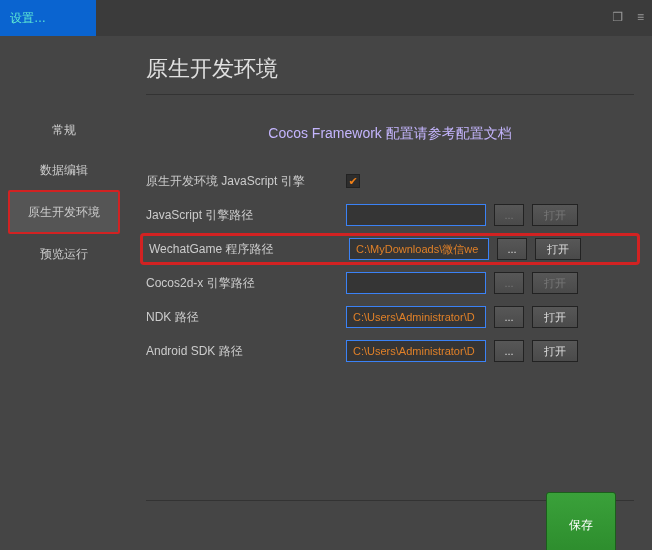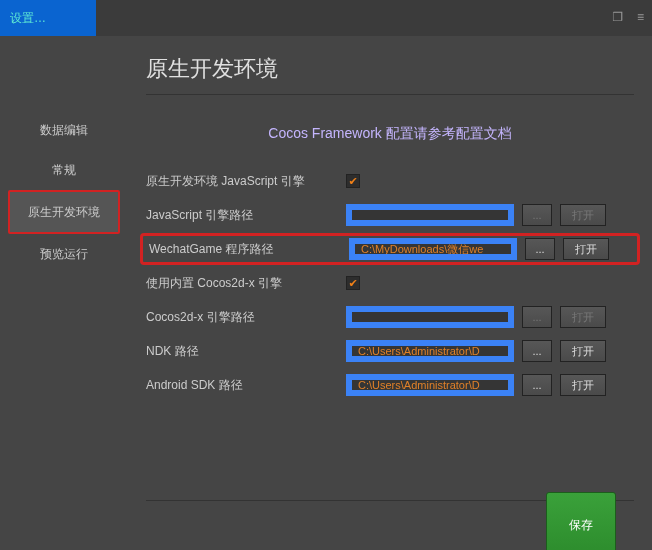--- a/index.html
+++ b/index.html
@@ -124,24 +124,24 @@
     cursor: pointer;
   }
   .checkbox.checked::after {
     content: "✔";
     color: #f08018;
     font-size: 11px;
     line-height: 1;
   }
 
   .textfield {
-    width: 168px;
+    width: 140px;
     height: 22px;
     background: #353535;
-    border: 6px solid #3b82f6;
+    border: 1px solid #3b82f6;
     color: #e08028;
     font-size: 11px;
     padding: 0 6px;
     overflow: hidden;
     white-space: nowrap;
     display: flex;
     align-items: center;
   }
   .textfield.empty { color: #555; }
 
@@ -200,24 +200,24 @@
     <div class="win-controls">
       <span class="win-ctrl">❐</span>
       <span class="win-ctrl">≡</span>
     </div>
   </div>
 
   <div class="content">
 
     <div class="sidebar">
       <div class="sidebar-item">
+        <span>常规</span>
+      </div>
+      <div class="sidebar-item">
         <span>数据编辑</span>
-      </div>
-      <div class="sidebar-item">
-        <span>常规</span>
       </div>
       <div class="sidebar-highlight">
         <div class="sidebar-item active">
           <span>原生开发环境</span>
         </div>
       </div>
       <div class="sidebar-item">
         <span>预览运行</span>
       </div>
     </div>
@@ -250,26 +250,20 @@
           <span class="label">WechatGame 程序路径</span>
           <span class="field">
             <span class="textfield">C:\MyDownloads\微信we</span>
           </span>
           <span class="actions">
             <span class="btn browse">...</span>
             <span class="btn open">打开</span>
           </span>
         </div>
 
-        <div class="row">
-          <span class="label">使用内置 Cocos2d-x 引擎</span>
-          <span class="field">
-            <span class="checkbox checked"></span>
-          </span>
-        </div>
 
         <div class="row">
           <span class="label">Cocos2d-x 引擎路径</span>
           <span class="field">
             <span class="textfield empty"></span>
           </span>
           <span class="actions">
             <span class="btn browse disabled">...</span>
             <span class="btn open disabled">打开</span>
           </span>

